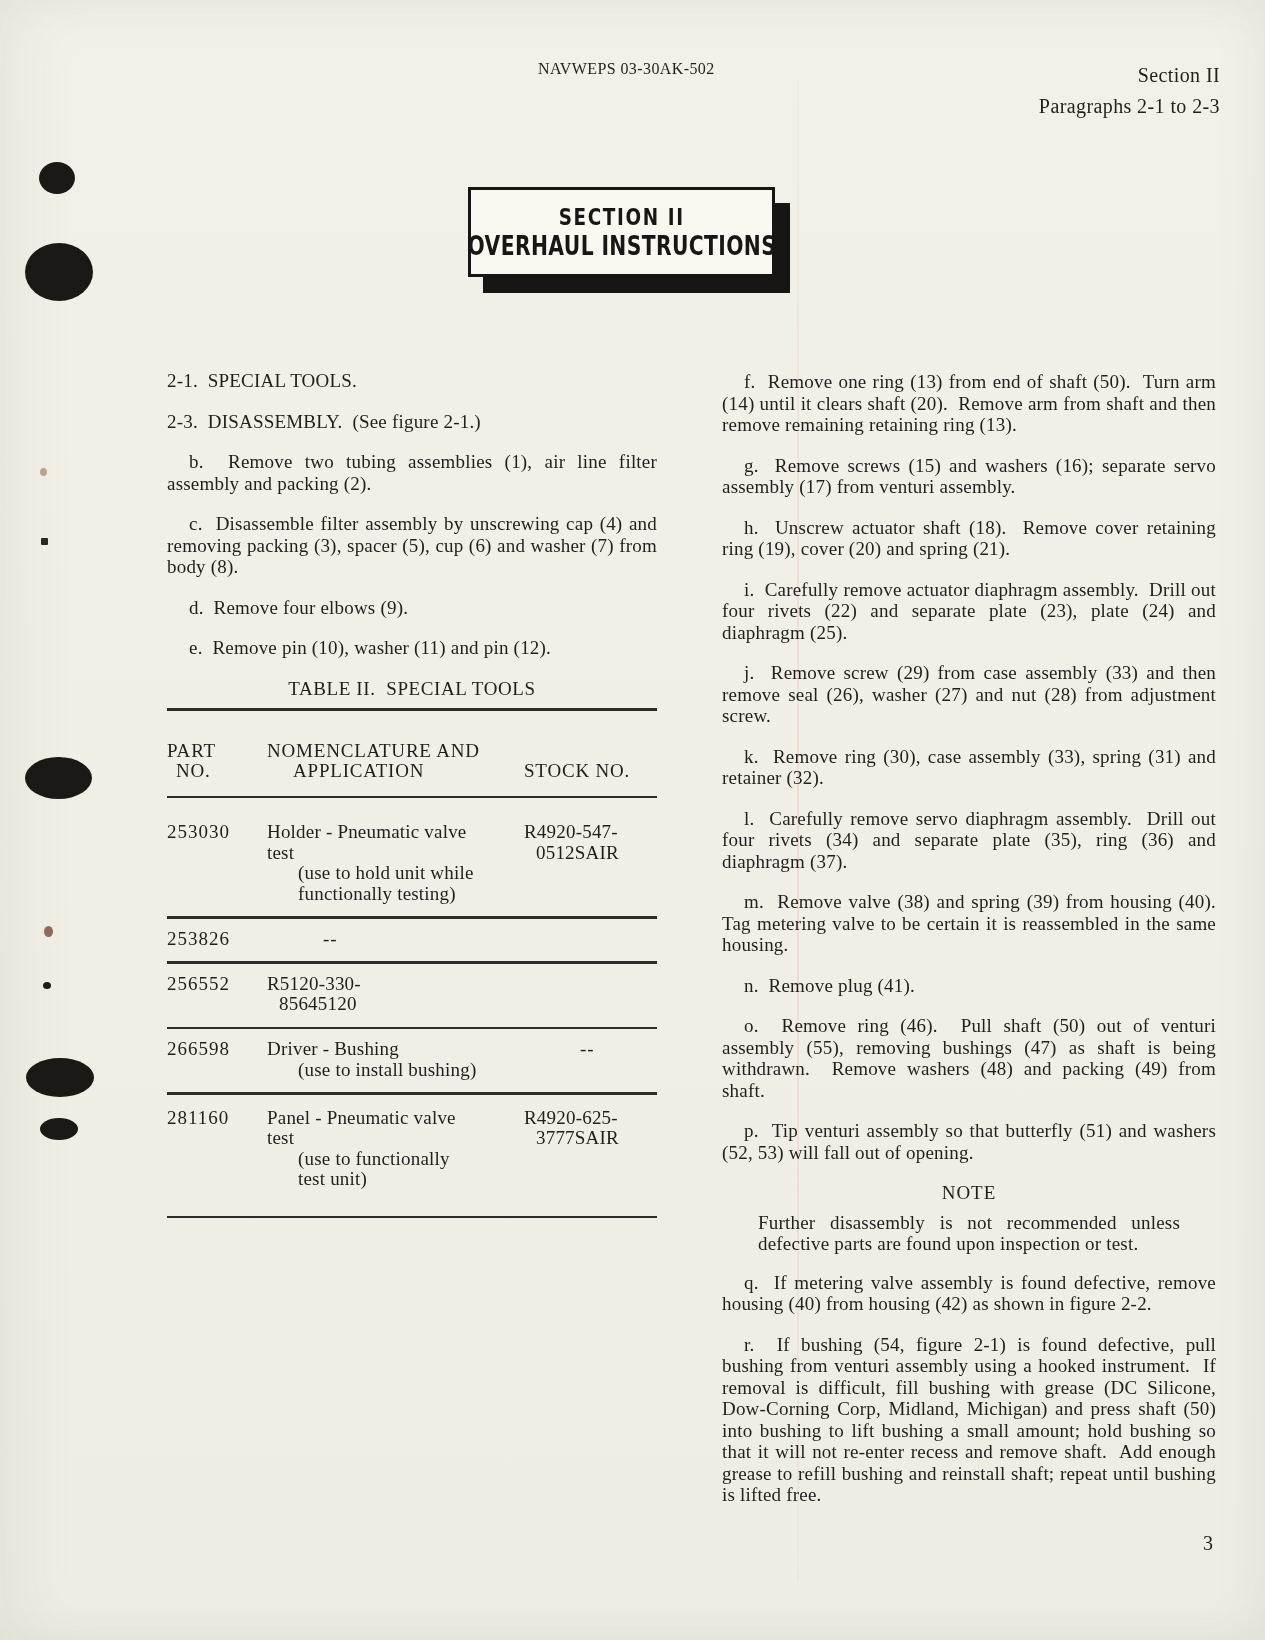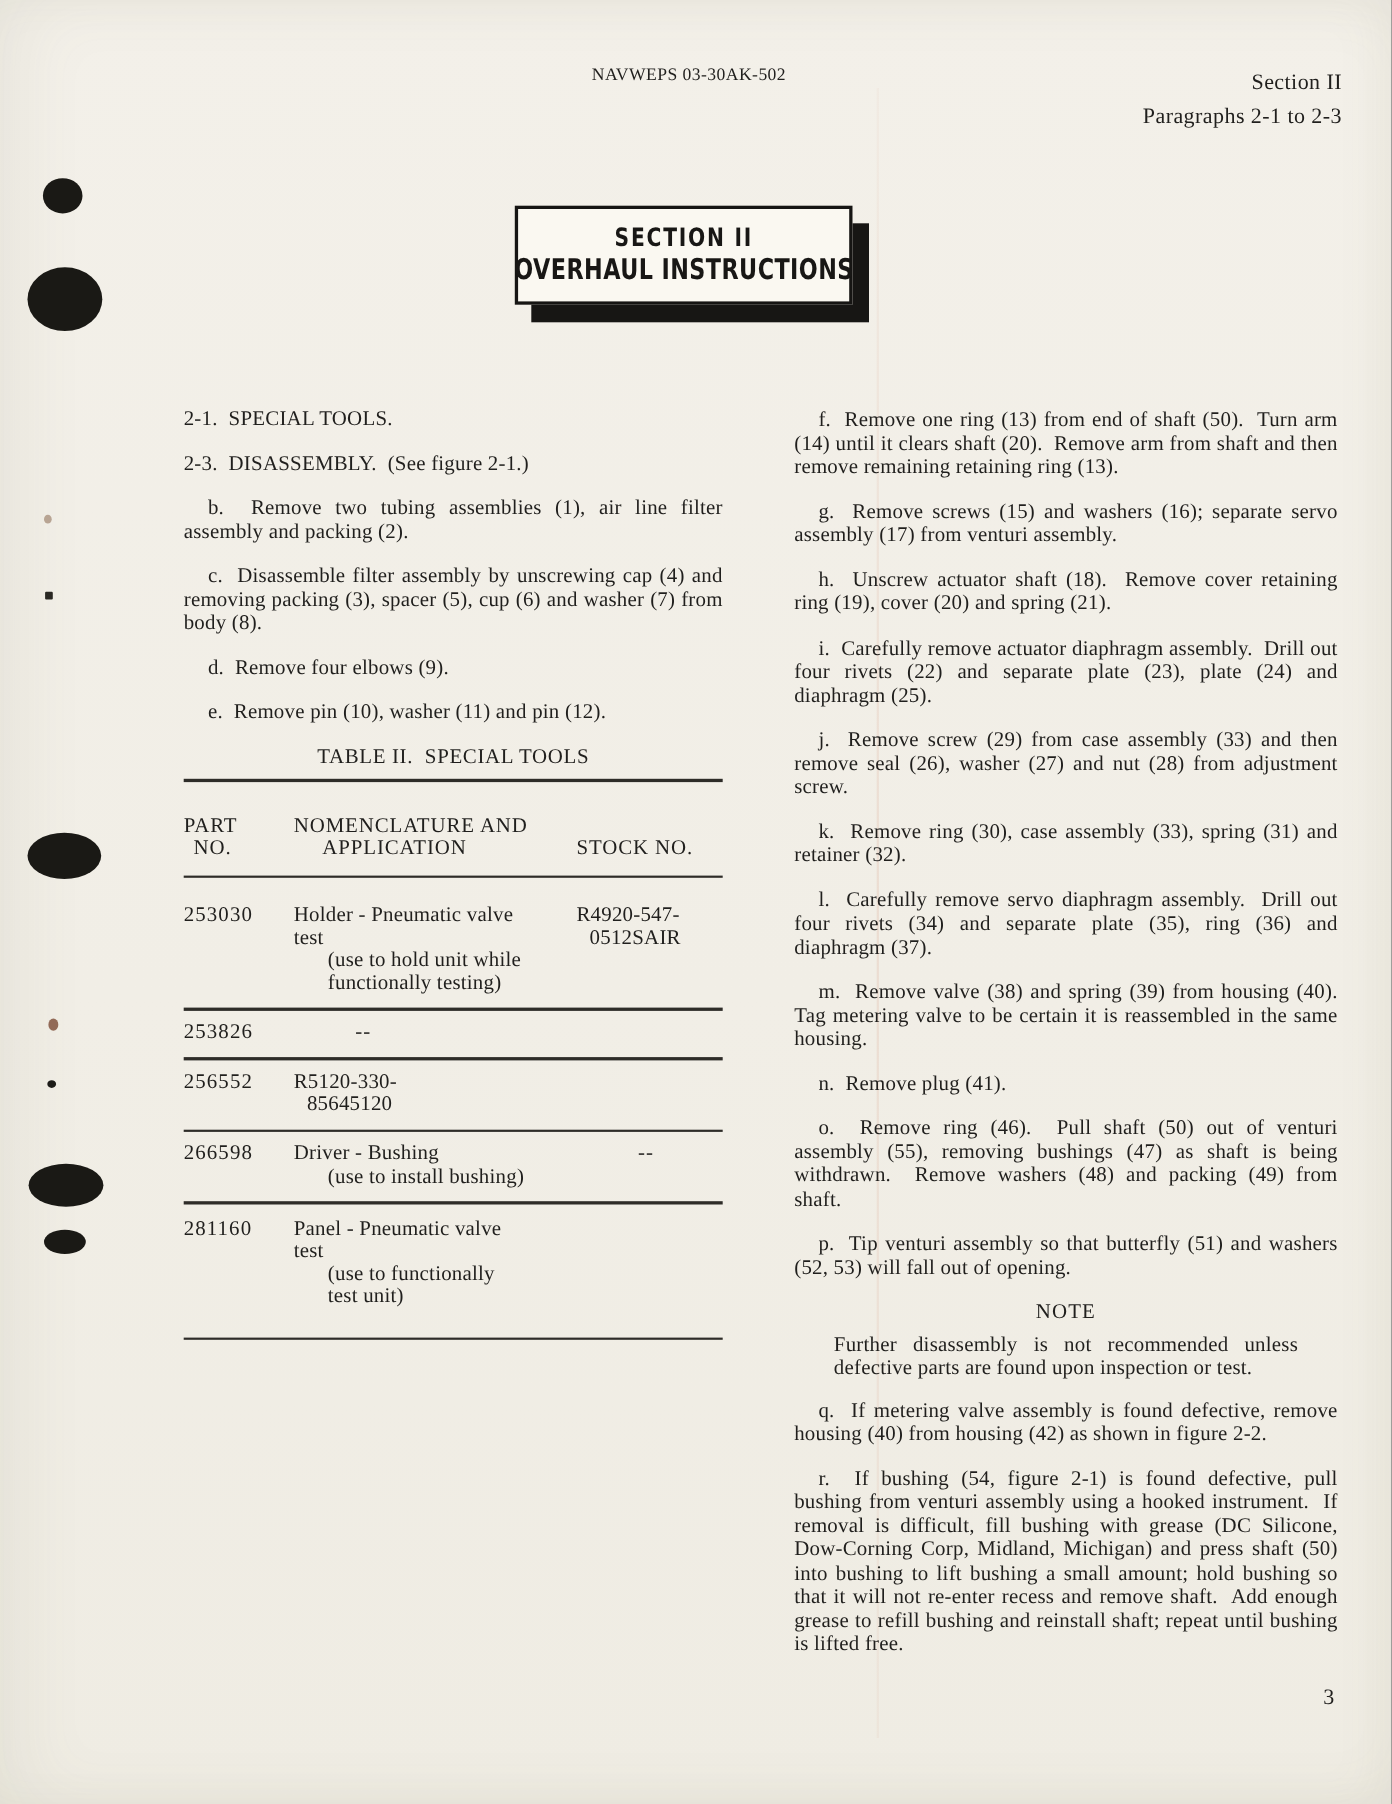--- a/index.html
+++ b/index.html
@@ -131,20 +131,21 @@
           <div class="tbl-rule"></div>
           <div class="trow r4">
             <div class="cell part-cell"><div class="tl">266598</div></div>
             <div class="cell"><div class="tl">Driver - Bushing</div><div class="tl note">(use to install bushing)</div></div>
             <div class="cell"><div class="tl dash">--</div></div>
           </div>
           <div class="tbl-rule"></div>
           <div class="trow r5">
             <div class="cell part-cell"><div class="tl">281160</div></div>
             <div class="cell"><div class="tl">Panel - Pneumatic valve</div><div class="tl">test</div><div class="tl note">(use to functionally</div><div class="tl note">test unit)</div></div>
+            <div class="cell"><div class="tl">R4920-625-</div><div class="tl cont">3777SAIR</div></div>
           </div>
           <div class="tbl-rule"></div>
         </div>
     </div>
   </div>
 
   <div class="col col-right">
     <div id="right-paras">
         <div class="para lettered">f.  Remove one ring (13) from end of shaft (50).  Turn arm (14) until it clears shaft (20).  Remove arm from shaft and then remove remaining retaining ring (13).</div>
         <div class="para lettered">g.  Remove screws (15) and washers (16); separate servo assembly (17) from venturi assembly.</div>

